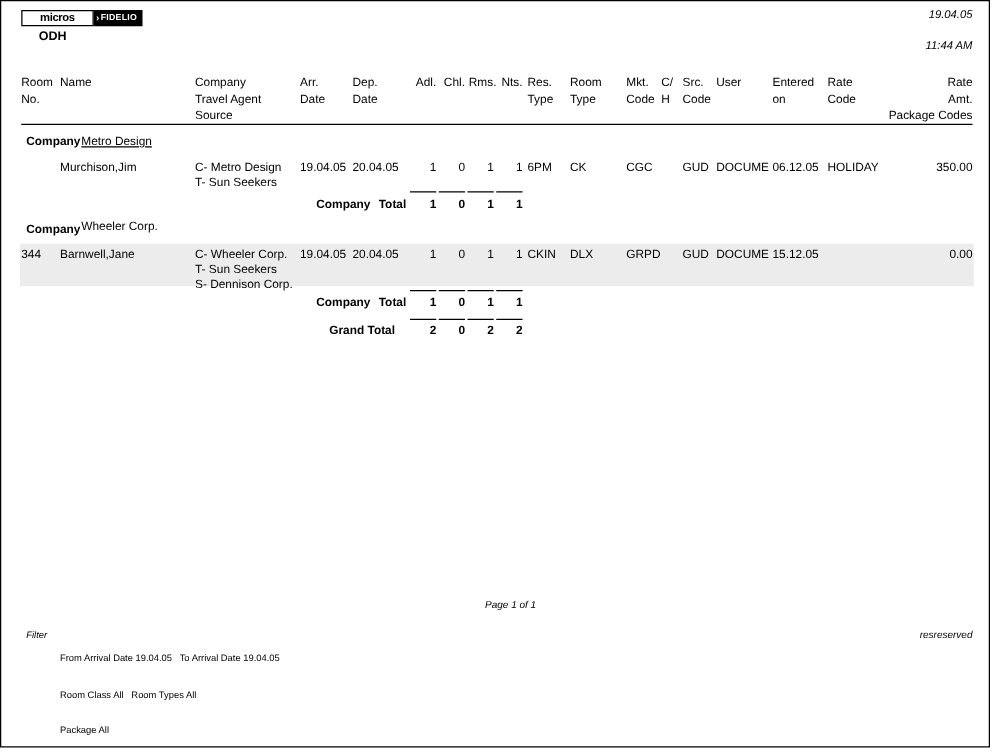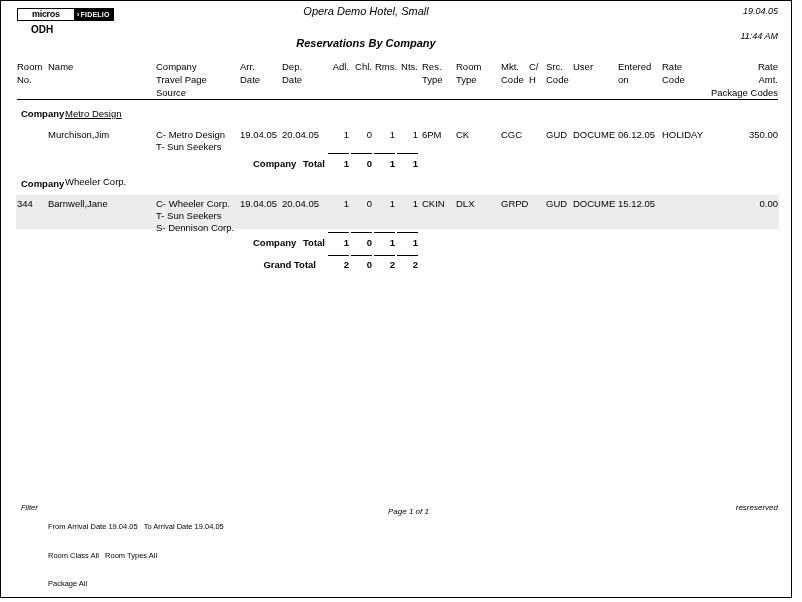--- a/index.html
+++ b/index.html
@@ -38,55 +38,49 @@
   .title{font-size:11px;font-style:italic;}
   .rtitle{font-size:11px;font-style:italic;font-weight:bold;}
   .datewrap{position:absolute;left:640px;width:137px;text-align:right;font-size:9px;font-style:italic;}
   .logo{position:absolute;left:16px;top:7px;height:13px;display:flex;align-items:stretch;}
   .logo-micros{border:1px solid #000;background:#fff;font-size:9px;font-weight:bold;line-height:11px;padding:0 14px;letter-spacing:-0.3px;}
   .logo-fidelio{background:#000;color:#fff;font-size:7px;font-weight:bold;display:flex;align-items:center;padding:0 4px 0 2px;letter-spacing:0.2px;}
   .logo-arrow{font-size:8px;margin-right:1px;color:#fff;}
   .resort{position:absolute;left:30px;top:23px;font-size:10px;font-weight:bold;text-align:right;}
   .footer-lines{position:absolute;left:47px;top:502px;font-size:7.5px;line-height:9.5px;white-space:pre;}
   .filter-lab{position:absolute;left:20px;top:502px;font-size:7.5px;font-style:italic;}
-  .pageinfo{position:absolute;left:387px;top:506px;font-size:8px;font-style:italic;}
+  .pageinfo{position:absolute;left:387px;top:478px;font-size:8px;font-style:italic;}
   .repcode{position:absolute;left:640px;top:502px;width:137px;text-align:right;font-size:8px;font-style:italic;}
 </style>
 </head>
 <body>
 
 <div class="page" style="border-color: rgb(0, 0, 0);">
 
   <div class="logo">
     <span class="logo-micros">micros</span>
     <span class="logo-fidelio">
         <span class="logo-arrow">›</span>
         <span>FIDELIO</span>
       </span>
   </div>
   <div class="resort">ODH</div>
 
-  <div class="titlewrap" style="top:4px;">
-    <span class="title">Opera Demo Hotel, Small</span>
-  </div>
-  <div class="titlewrap" style="top:36px;">
-    <span class="rtitle">Reservations By Company</span>
-  </div>
   <div class="datewrap" style="top:5px;">19.04.05</div>
   <div class="datewrap" style="top:30px;">11:44 AM</div>
 
   <div class="row" style="top:59px;">
     <div class="hcell c-room">
       <div>Room</div>
       <div>No.</div>
     </div>
     <div class="hcell c-name">Name</div>
     <div class="hcell c-comp">
       <div>Company</div>
-      <div>Travel Page</div>
+      <div>Travel Agent</div>
       <div>Source</div>
     </div>
     <div class="hcell c-arr">
       <div>Arr.</div>
       <div>Date</div>
     </div>
     <div class="hcell c-dep">
       <div>Dep.</div>
       <div>Date</div>
     </div>

